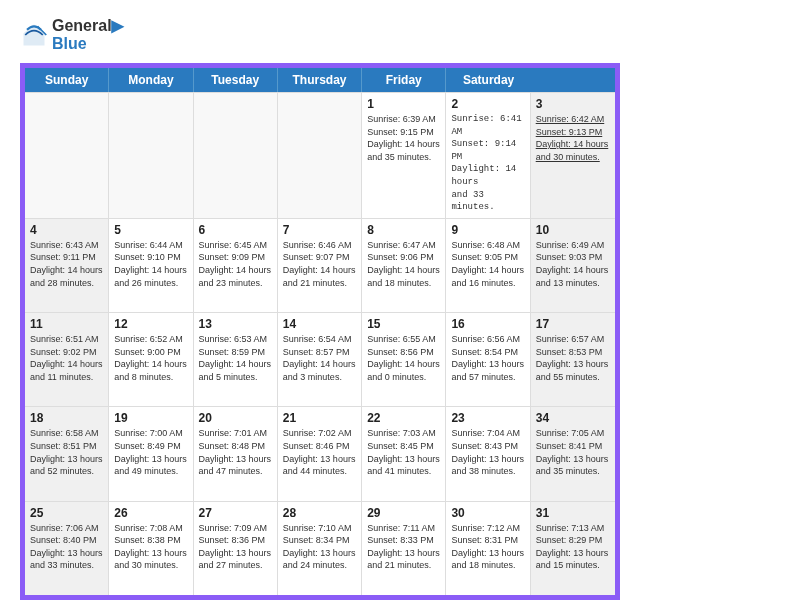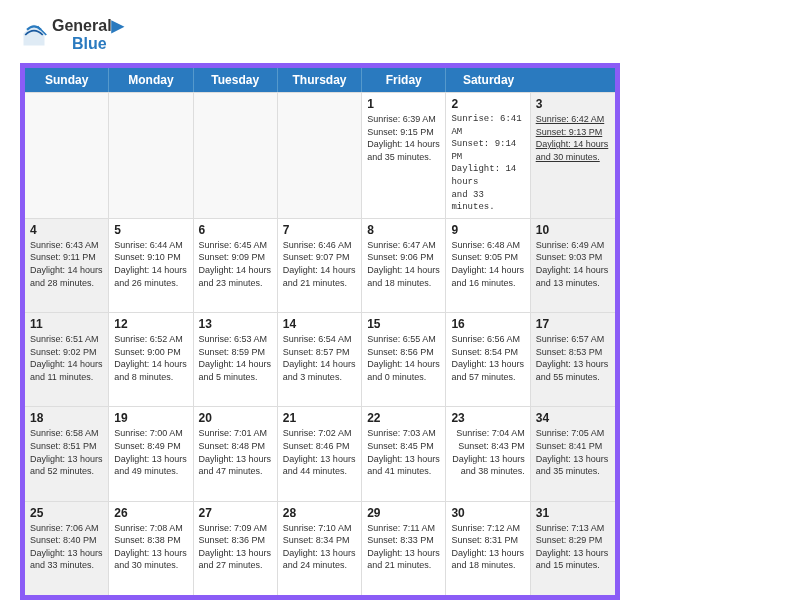--- a/index.html
+++ b/index.html
@@ -106,21 +106,21 @@
   <div class="header">
     <div class="logo">
       <svg class="logo-icon" viewBox="0 0 32 32">
         <polygon points="16,4 28,14 28,28 4,28 4,14" fill="#2a7abf" opacity="0.15"></polygon>
         <polygon points="20,6 30,16" fill="none" stroke="#2a7abf" stroke-width="2"></polygon>
         <path d="M8,10 Q16,2 24,10" fill="none" stroke="#2a7abf" stroke-width="2.5"></path>
         <path d="M6,16 Q16,6 26,16" fill="none" stroke="#1a5a9f" stroke-width="2"></path>
       </svg>
       <div>
         <div style="font-size:16px;font-weight:bold;color:#333;">General<span style="color:#2a7abf;">▶</span></div>
-        <div style="font-size:16px;font-weight:bold;color:#2a7abf;margin-left:20px;">Blue</div>
+        <div style="font-size:16px;font-weight:bold;color:#2a7abf;">Blue</div>
       </div>
     </div>
     <div class="title-block">
       <div class="month-title"></div>
       <div class="location"></div>
     </div>
   </div>
 
   <div class="calendar">
     <div class="cal-header">
@@ -292,21 +292,21 @@
           </div>
           <div class="cal-cell">
             <span class="day-num">22</span>
             <div class="cell-text" style="white-space: pre-line;">Sunrise: 7:03 AM
 Sunset: 8:45 PM
 Daylight: 13 hours
 and 41 minutes.</div>
           </div>
           <div class="cal-cell">
             <span class="day-num">23</span>
-            <div class="cell-text" style="white-space: pre-line; text-align: right;">Sunrise: 7:04 AM
+            <div class="cell-text" style="white-space: pre-line;">Sunrise: 7:04 AM
 Sunset: 8:43 PM
 Daylight: 13 hours
 and 38 minutes.</div>
           </div>
           <div class="cal-cell shaded">
             <span class="day-num">34</span>
             <div class="cell-text" style="white-space: pre-line;">Sunrise: 7:05 AM
 Sunset: 8:41 PM
 Daylight: 13 hours
 and 35 minutes.</div>

